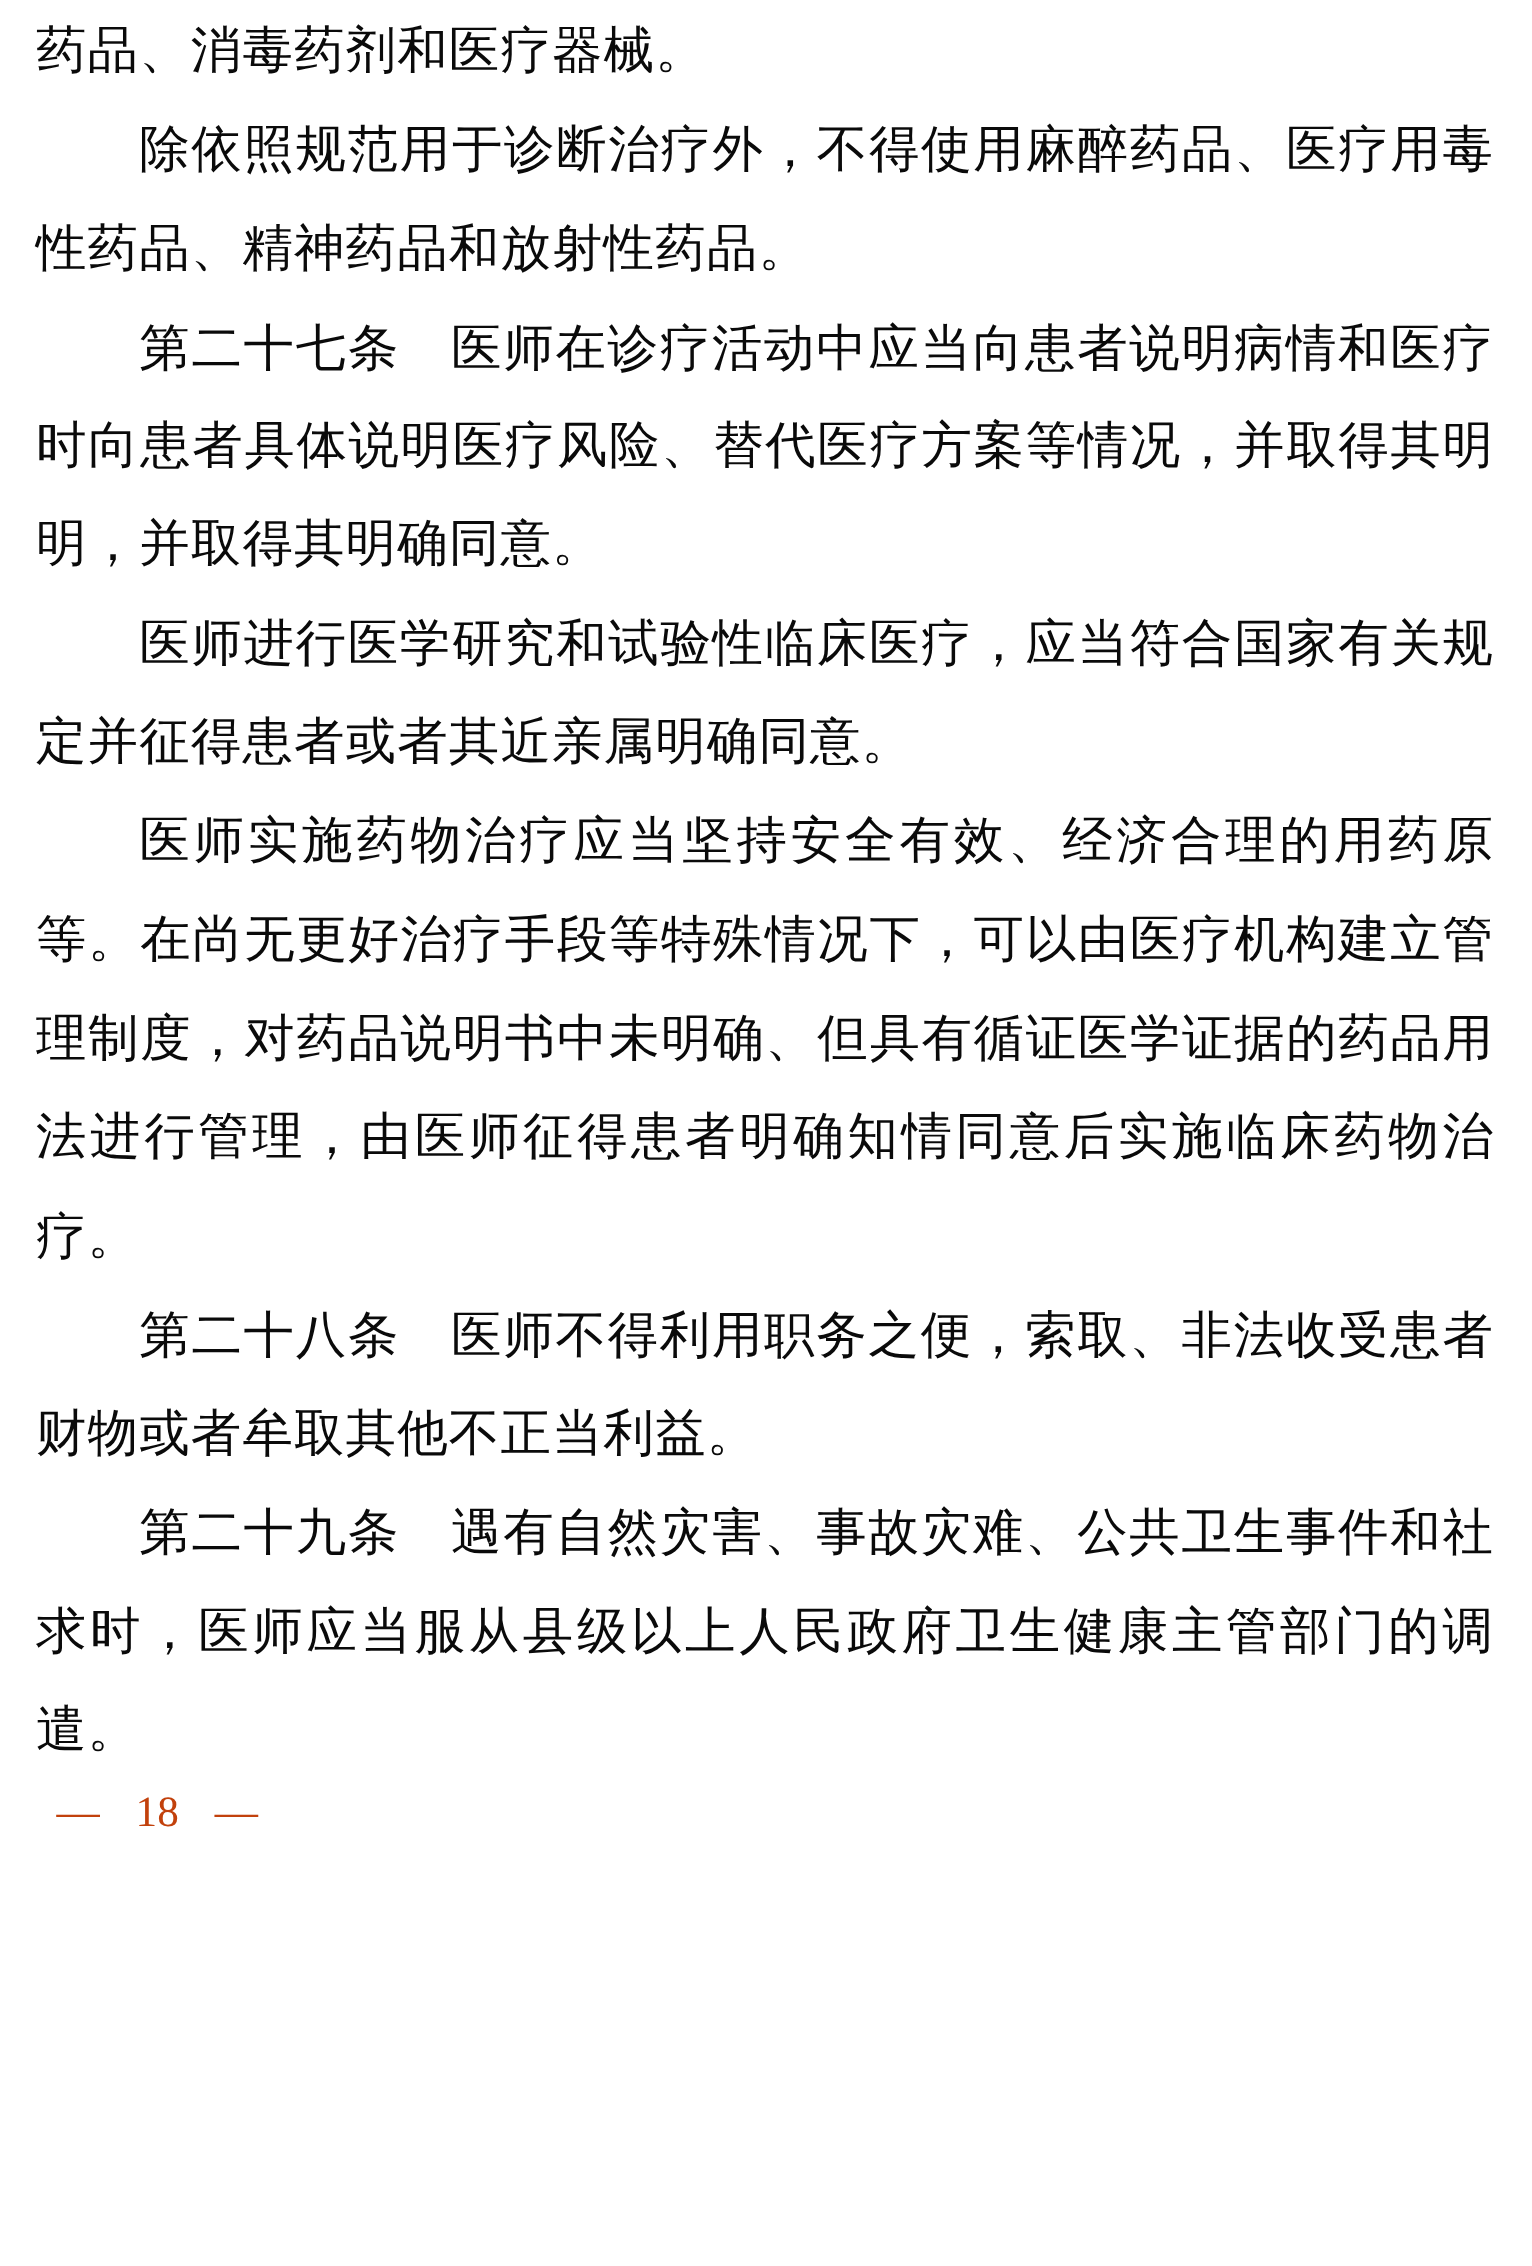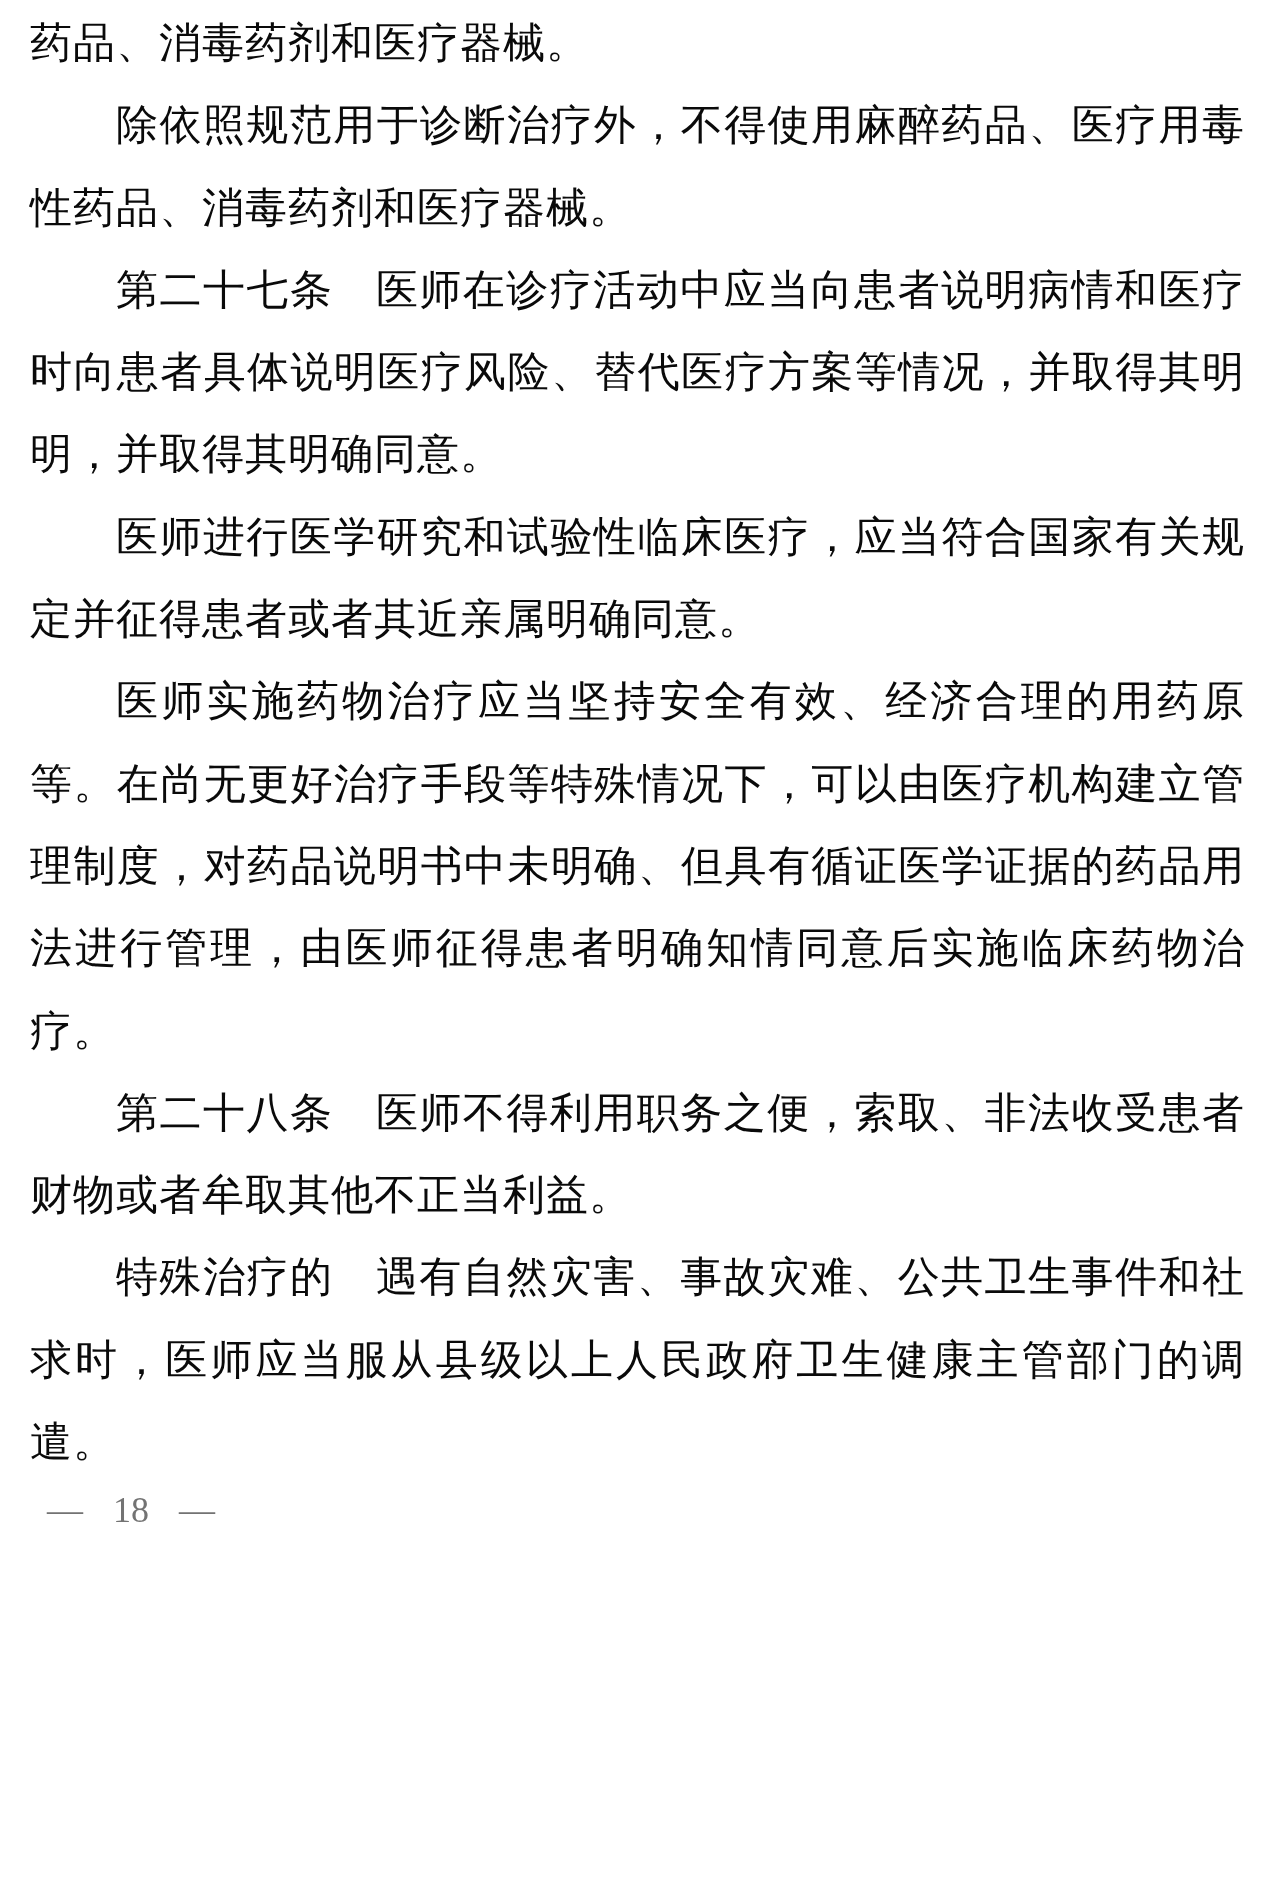--- a/index.html
+++ b/index.html
@@ -47,46 +47,46 @@
     display: inline-block;
     width: 42px;
     height: 1px;
   }
   .footer {
     margin-top: 7px;
     margin-left: 17px;
     font-size: 36px;
     line-height: 40px;
     letter-spacing: 0;
-    color: #737373;
+    color: #c2410c;
   }
   .footer .num {
     margin: 0 30px;
   }
 </style>
 </head>
 <body>
 
 <main class="page">
   <section class="text-block" id="lines">
       <div class="line"><span class="body-text">药品、消毒药剂和医疗器械。</span></div>
       <div class="line justify indent"><span class="body-text">除依照规范用于诊断治疗外，不得使用麻醉药品、医疗用毒</span></div>
-      <div class="line"><span class="body-text">性药品、消毒药剂和医疗器械。</span></div>
+      <div class="line"><span class="body-text">性药品、精神药品和放射性药品。</span></div>
       <div class="line justify indent"><span class="article-no">第二十七条</span><span class="hgap"></span><span class="body-text">医师在诊疗活动中应当向患者说明病情和医疗</span></div>
       <div class="line justify"><span class="body-text">时向患者具体说明医疗风险、替代医疗方案等情况，并取得其明</span></div>
       <div class="line"><span class="body-text">明，并取得其明确同意。</span></div>
       <div class="line justify indent"><span class="body-text">医师进行医学研究和试验性临床医疗，应当符合国家有关规</span></div>
       <div class="line"><span class="body-text">定并征得患者或者其近亲属明确同意。</span></div>
       <div class="line justify indent"><span class="body-text">医师实施药物治疗应当坚持安全有效、经济合理的用药原</span></div>
       <div class="line justify"><span class="body-text">等。在尚无更好治疗手段等特殊情况下，可以由医疗机构建立管</span></div>
       <div class="line justify"><span class="body-text">理制度，对药品说明书中未明确、但具有循证医学证据的药品用</span></div>
       <div class="line justify"><span class="body-text">法进行管理，由医师征得患者明确知情同意后实施临床药物治</span></div>
       <div class="line"><span class="body-text">疗。</span></div>
       <div class="line justify indent"><span class="article-no">第二十八条</span><span class="hgap"></span><span class="body-text">医师不得利用职务之便，索取、非法收受患者</span></div>
       <div class="line"><span class="body-text">财物或者牟取其他不正当利益。</span></div>
-      <div class="line justify indent"><span class="article-no">特殊治疗的</span><span class="hgap"></span><span class="body-text">遇有自然灾害、事故灾难、公共卫生事件和社</span></div>
+      <div class="line justify indent"><span class="article-no">第二十九条</span><span class="hgap"></span><span class="body-text">遇有自然灾害、事故灾难、公共卫生事件和社</span></div>
       <div class="line justify"><span class="body-text">求时，医师应当服从县级以上人民政府卫生健康主管部门的调</span></div>
       <div class="line"><span class="body-text">遣。</span></div>
     </section>
   <footer class="footer">
     <span>—</span><span class="num">18</span><span>—</span>
   </footer>
 </main>
 
 </body></html>

